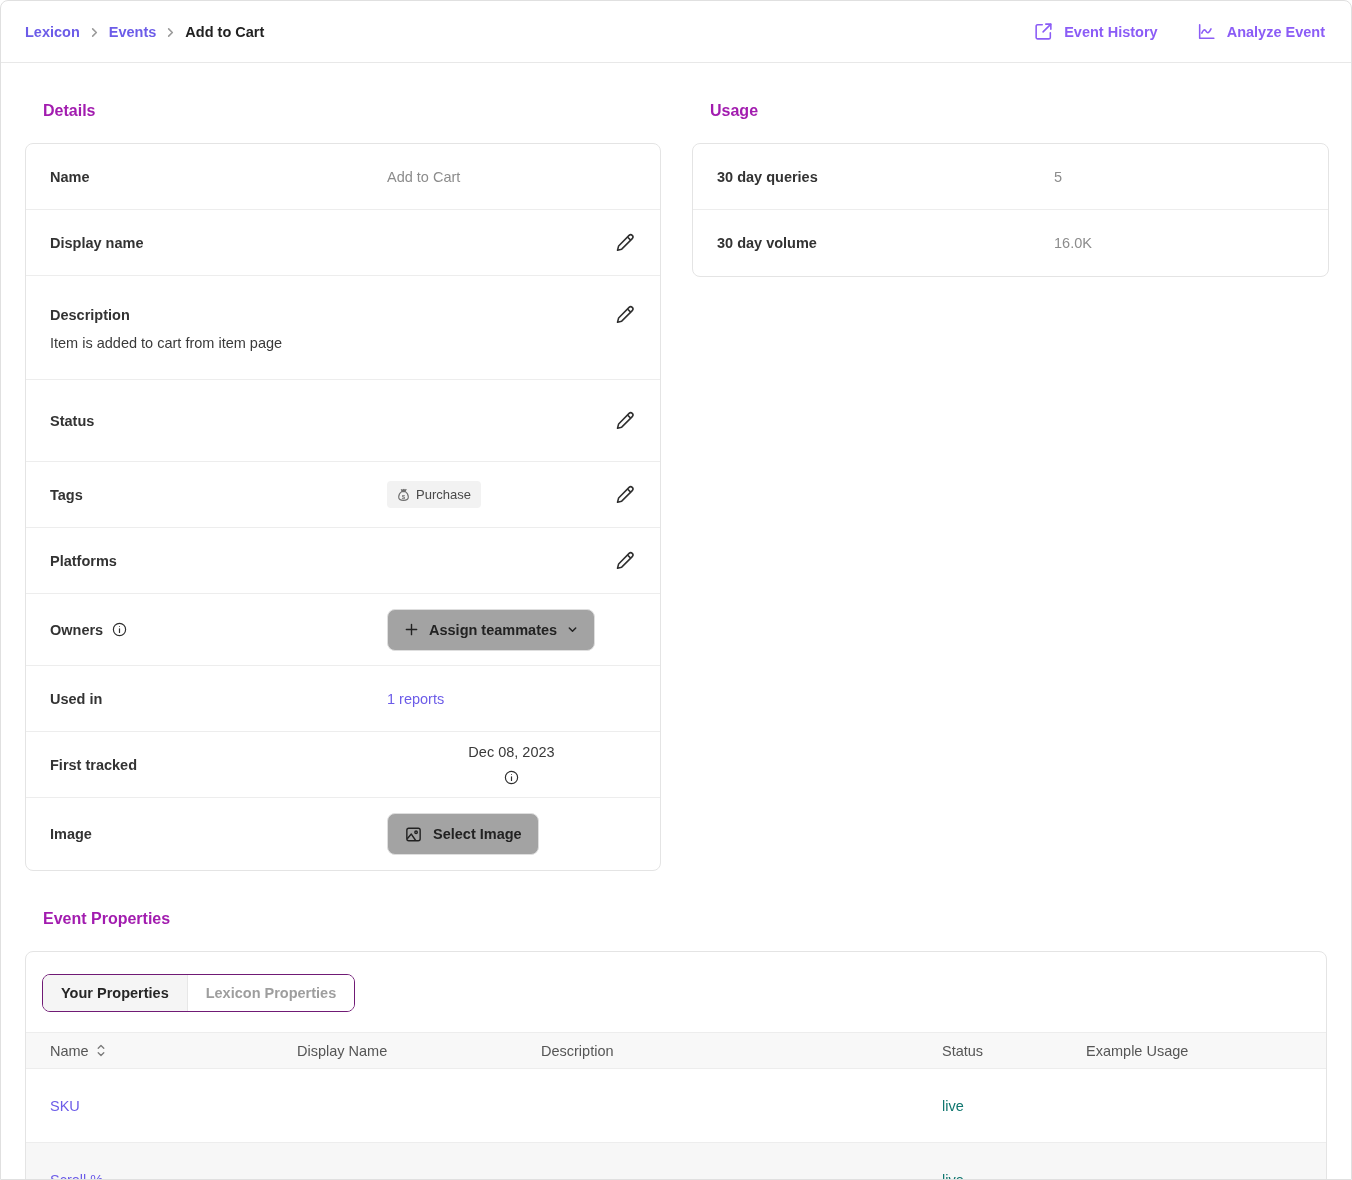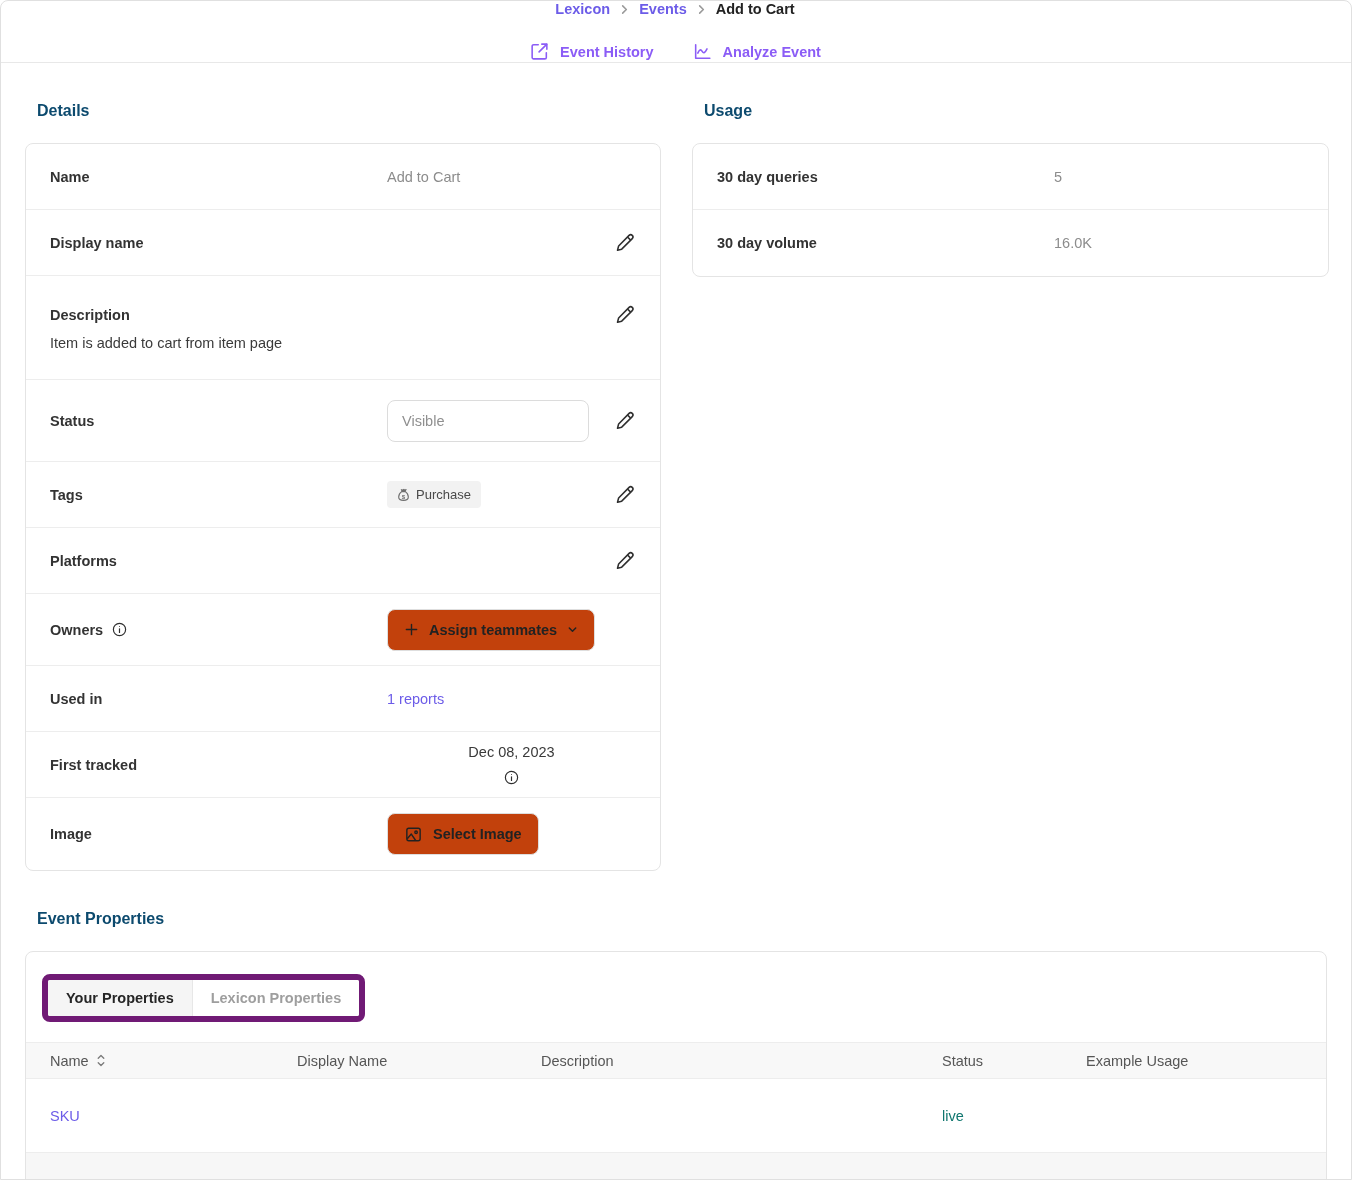--- a/index.html
+++ b/index.html
@@ -9,60 +9,60 @@
   *{box-sizing:border-box;}
   html,body{margin:0;padding:0;}
   body{
     width:1352px;height:1180px;background:#fff;overflow:hidden;
     font-family:"Liberation Sans",sans-serif;color:var(--text-dark);
     border:1px solid #e0e0e0;border-radius:8px 8px 0 0;font-size:14.5px;
   }
   svg{display:block;}
   
   .topbar{height:62px;display:flex;align-items:center;justify-content:space-between;
-    padding:0 26px 0 24px;border-bottom:1px solid #e8e8e8;flex-direction:column;}
+    padding:0 26px 0 24px;border-bottom:1px solid #e8e8e8;}
   .breadcrumb{display:flex;align-items:center;gap:9px;font-weight:600;}
   .breadcrumb a{color:var(--accent);text-decoration:none;cursor:pointer;}
   .breadcrumb .current{color:#222;}
   .crumb-sep{color:#9a9a9a;margin-top:1px;}
   .top-actions{display:flex;align-items:center;gap:38px;}
   .top-action{display:flex;align-items:center;gap:10px;font-weight:600;color:#8b5cf6;
     background:none;border:none;font-size:14.5px;font-family:inherit;cursor:pointer;padding:0;}
   
   .content{padding:0 24px;}
   .cols{display:grid;grid-template-columns:636px 637px;column-gap:31px;align-items:start;}
-  .section-heading{font-size:16px;font-weight:700;color:#0c4a6e;margin:39px 12px 23px;}
+  .section-heading{font-size:16px;font-weight:700;color:#a21caf;margin:39px 18px 23px;}
   .card{border:1px solid var(--border);border-radius:8px;background:#fff;}
   
   .d-row{display:flex;align-items:center;min-height:66px;padding:0 24px;border-bottom:1px solid #ededed;}
   .d-row:last-child{border-bottom:none;}
   .d-label{width:337px;flex-shrink:0;font-weight:600;color:#333;display:flex;align-items:center;gap:8px;}
   .d-value{flex:1;color:var(--text-gray);}
   .d-value.dark{color:#3a3a3a;display:flex;align-items:center;gap:9px;flex-direction:column;}
   .edit-btn{background:none;border:none;padding:0;cursor:pointer;color:#2f2f2f;margin-left:auto;}
   .row-status{min-height:82px;}
   .row-owners{min-height:72px;}
   .row-image{min-height:72px;}
   .row-desc{display:block;min-height:104px;padding:28px 24px 0;}
   .row-desc .desc-top{display:flex;align-items:center;}
   .row-desc .desc-text{margin-top:9px;color:#3a3a3a;}
   .status-input{width:202px;height:42px;border:1px solid #dcdcdc;border-radius:8px;
     padding:0 14px;font-size:14.5px;font-family:inherit;color:#8f8f8f;outline:none;background:#fff;}
   .chip{display:inline-flex;align-items:center;gap:6px;background:var(--chip-bg);
     border-radius:4px;padding:6px 10px;font-size:13px;color:#4a4a4a;}
   .btn{display:inline-flex;align-items:center;gap:10px;border:1px solid #dedede;border-radius:8px;
-    background:#c2410c;height:42px;padding:0 16px;font-size:14.5px;font-weight:600;color:#222;
+    background:#a3a3a3;height:42px;padding:0 16px;font-size:14.5px;font-weight:600;color:#222;
     font-family:inherit;cursor:pointer;}
   .link{color:var(--accent);text-decoration:none;cursor:pointer;}
   .info-icon{color:#2f2f2f;}
   
   .props-card{margin-bottom:0;border-bottom-left-radius:0;border-bottom-right-radius:0;
     min-height:260px;overflow:hidden;}
   .tabs-row{padding:22px 16px 20px;}
-  .tab-group{display:inline-flex;border:6px solid #701a75;border-radius:8px;overflow:hidden;}
+  .tab-group{display:inline-flex;border:1px solid #701a75;border-radius:8px;overflow:hidden;}
   .tab{padding:0 18px;height:36px;display:flex;align-items:center;font-weight:600;font-size:14.5px;
     background:#fff;color:#9e9e9e;border:none;font-family:inherit;cursor:pointer;}
   .tab.active{background:#f5f5f5;color:#262626;}
   .tab + .tab{border-left:1px solid #e7e7e7;}
   .p-grid{display:grid;grid-template-columns:247px 244px 401px 144px 1fr;align-items:center;padding:0 24px;}
   .p-header{background:var(--table-header-bg);border-top:1px solid #ededed;border-bottom:1px solid #ededed;
     height:37px;color:#565656;}
   .p-header .hcell{display:flex;align-items:center;gap:7px;}
   .p-row{height:74px;border-bottom:1px solid #ededed;}
   .p-row .pname{color:var(--accent);cursor:pointer;}
@@ -146,23 +146,20 @@
                     <path d="M12.3 4.6l2.8 2.8"></path>
                   </svg>
               </span>
             </button>
           </div>
           <div class="desc-text">Item is added to cart from item page</div>
         </div>
 
         <div class="d-row row-status">
           <div class="d-label">Status</div>
-          <div class="d-value">
-            <input class="status-input" readonly="" value="Visible" style="">
-          </div>
           <button class="edit-btn">
             <span>
               <svg width="22" height="22" viewBox="0 0 20 20" fill="none" stroke="currentColor" stroke-width="1.4" stroke-linejoin="round">
                   <path d="M13.7 3.1a2 2 0 0 1 2.9 2.9l-9.6 9.6-3.8 1 1-3.9z"></path>
                   <path d="M12.3 4.6l2.8 2.8"></path>
                 </svg>
             </span>
           </button>
         </div>
 

